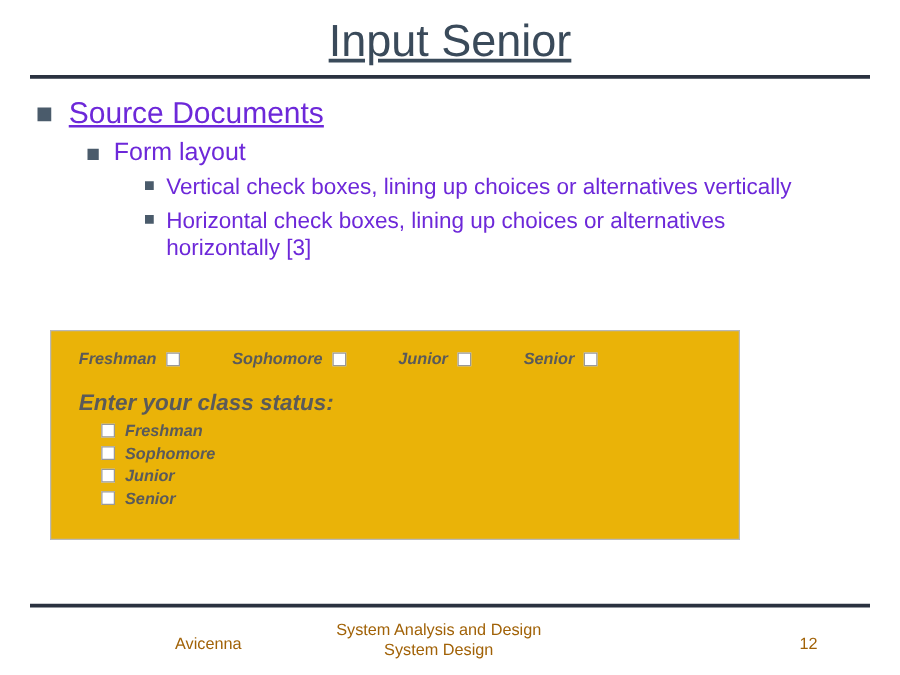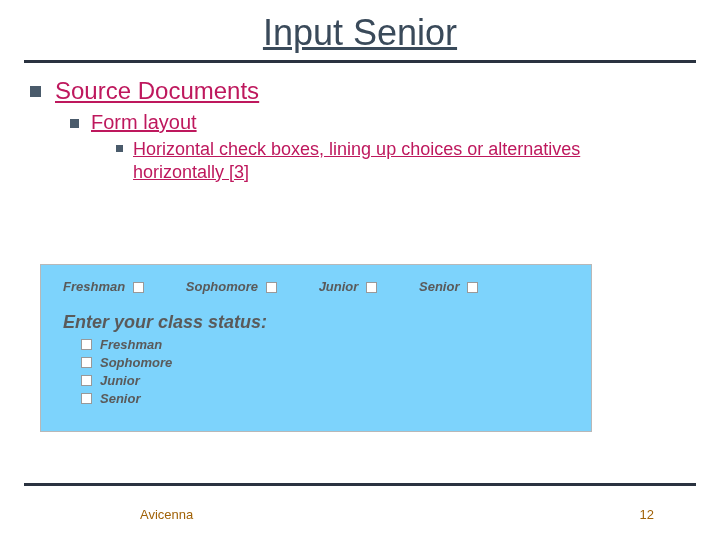--- a/index.html
+++ b/index.html
@@ -26,22 +26,21 @@
     text-decoration: underline;
     text-decoration-color: #3a4a5a;
   }
   .title-rule {
     border: none;
     border-top: 3px solid #2a3240;
     margin: 0 24px;
   }
   .content {
     padding: 10px 30px 0 30px;
-    color: #be185d;
-    text-decoration: underline;
+    color: #6d28d9;
   }
   .lvl1 { display: flex; align-items: flex-start; margin-top: 4px; }
   .lvl2 { display: flex; align-items: flex-start; margin-left: 40px; margin-top: 6px; }
   .lvl3 { display: flex; align-items: flex-start; margin-left: 86px; margin-top: 4px; }
   .bullet-sq {
     width: 11px; height: 11px; background: #4a5b6b;
     flex: 0 0 11px; margin-top: 9px; margin-right: 14px;
   }
   .bullet-sq.sm {
     width: 9px; height: 9px; flex: 0 0 9px; margin-top: 8px; margin-right: 12px;
@@ -73,21 +72,21 @@
   .fig-heading {
     font-family: Arial, sans-serif;
     color: #6a6a6a;
     font-size: 15px;
     font-weight: bold;
     font-style: italic;
     filter: blur(0.4px);
   }
   .gray-panel {
     margin-top: 6px;
-    background: #7dd3fc;
+    background: #eab308;
     border: 1px solid #b8b8b8;
     padding: 14px 14px 17px 22px;
     width: 552px;
     min-height: 168px;
     position: relative;
   }
   .h-row {
     display: flex;
     gap: 42px;
     align-items: center;
@@ -171,20 +170,24 @@
       <span class="lvl1-text">Source Documents</span>
     </div>
 
     <div class="lvl2">
       <span class="bullet-sq sm"></span>
       <span class="lvl2-text">Form layout</span>
     </div>
 
     <div class="lvl3">
       <span class="bullet-sq xs"></span>
+      <span class="lvl3-text">Vertical check boxes, lining up choices or alternatives vertically</span>
+    </div>
+    <div class="lvl3">
+      <span class="bullet-sq xs"></span>
       <span class="lvl3-text">Horizontal check boxes, lining up choices or alternatives horizontally  [3]</span>
     </div>
   </div>
 
   <div class="figure">
     <div class="gray-panel">
 
       <div class="h-row">
         <span>
           <span>Freshman</span>
@@ -223,16 +226,20 @@
           <span>Senior</span>
         </div>
       </div>
 
     </div>
   </div>
 
   <div class="footer-rule"></div>
   <div class="footer">
     <span class="author">Avicenna</span>
+    <div class="center">
+      <div>System Analysis and Design</div>
+      <div>System Design</div>
+    </div>
     <span class="pagenum">12</span>
   </div>
 
 </div>
 
 </body></html>

